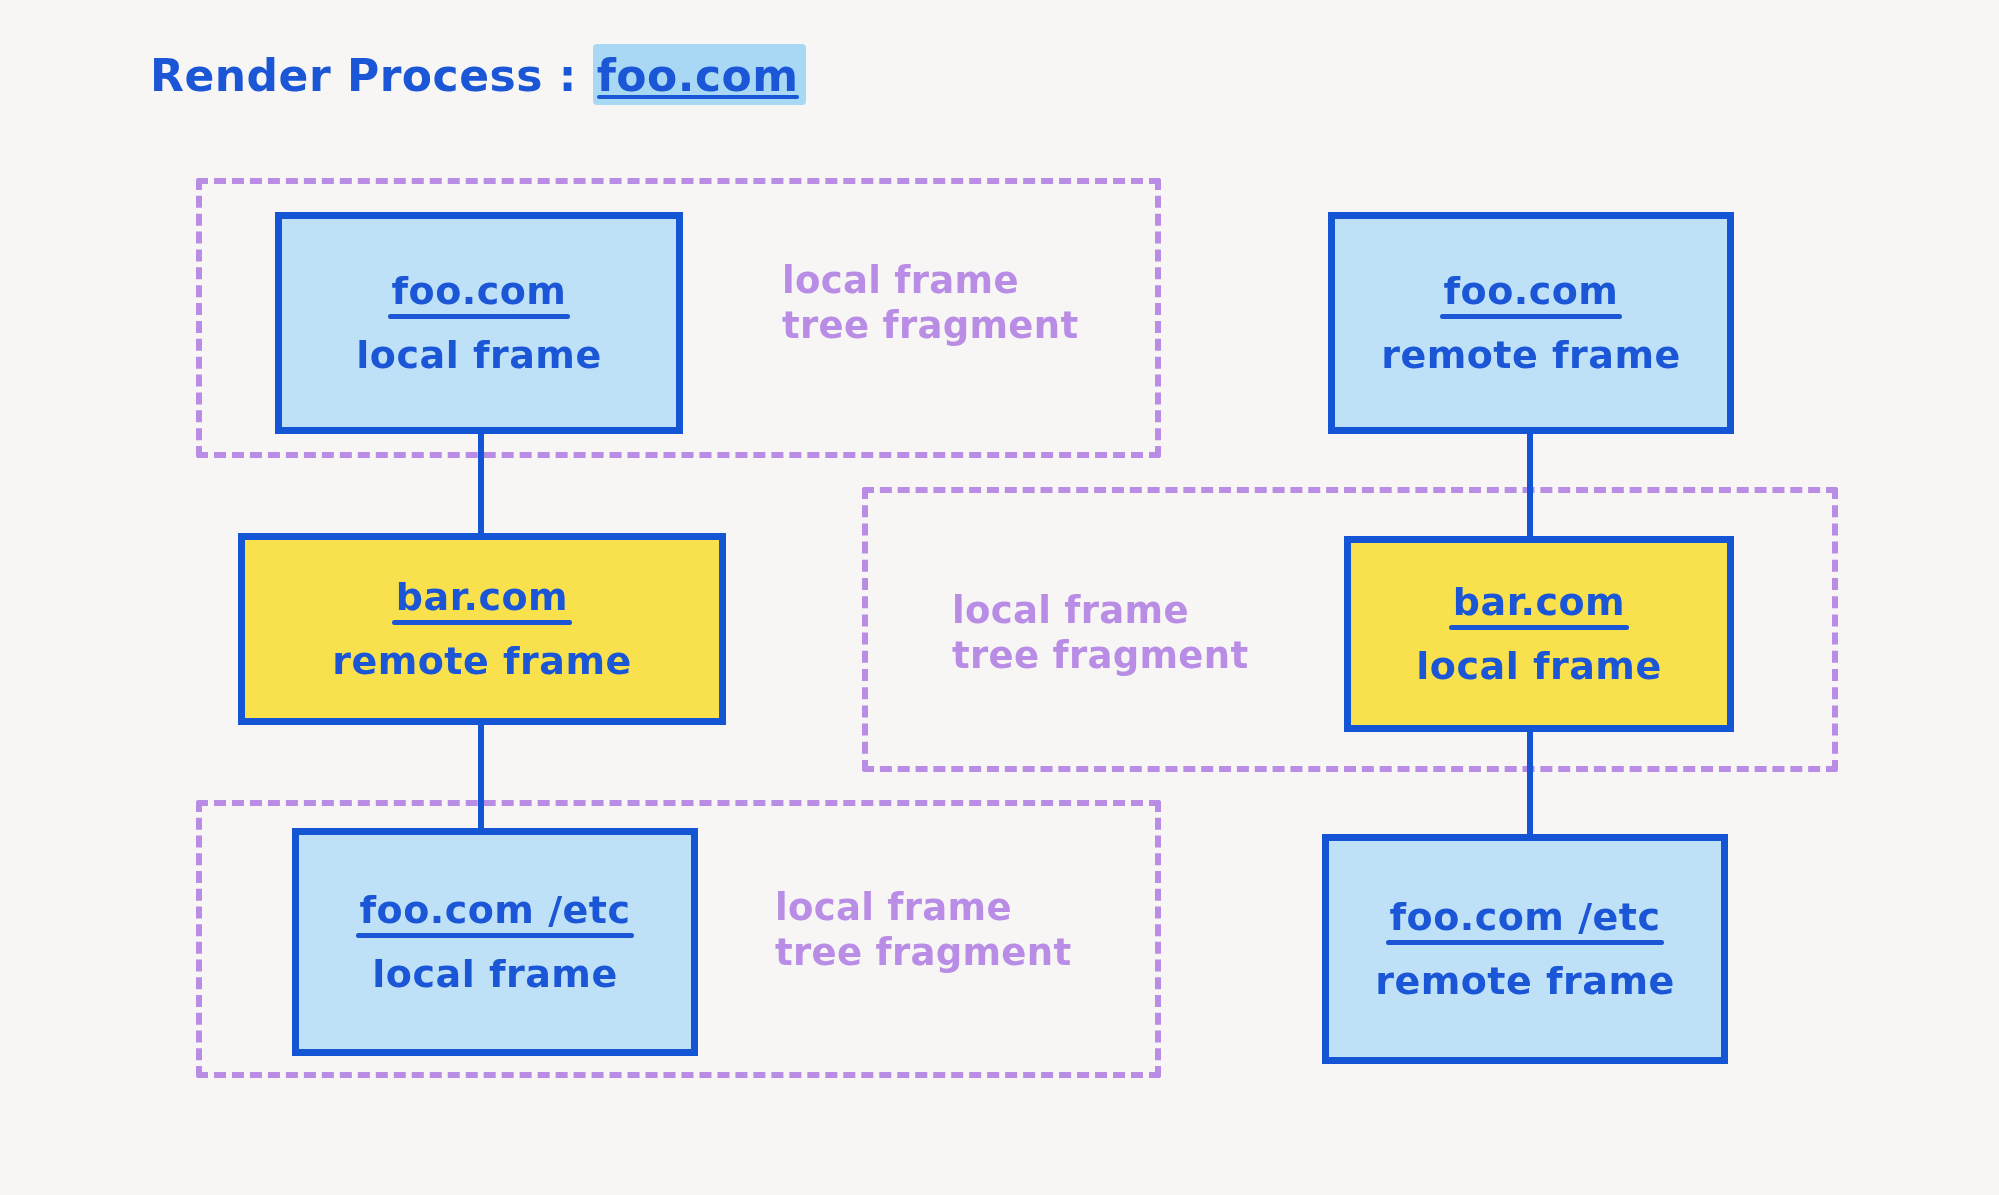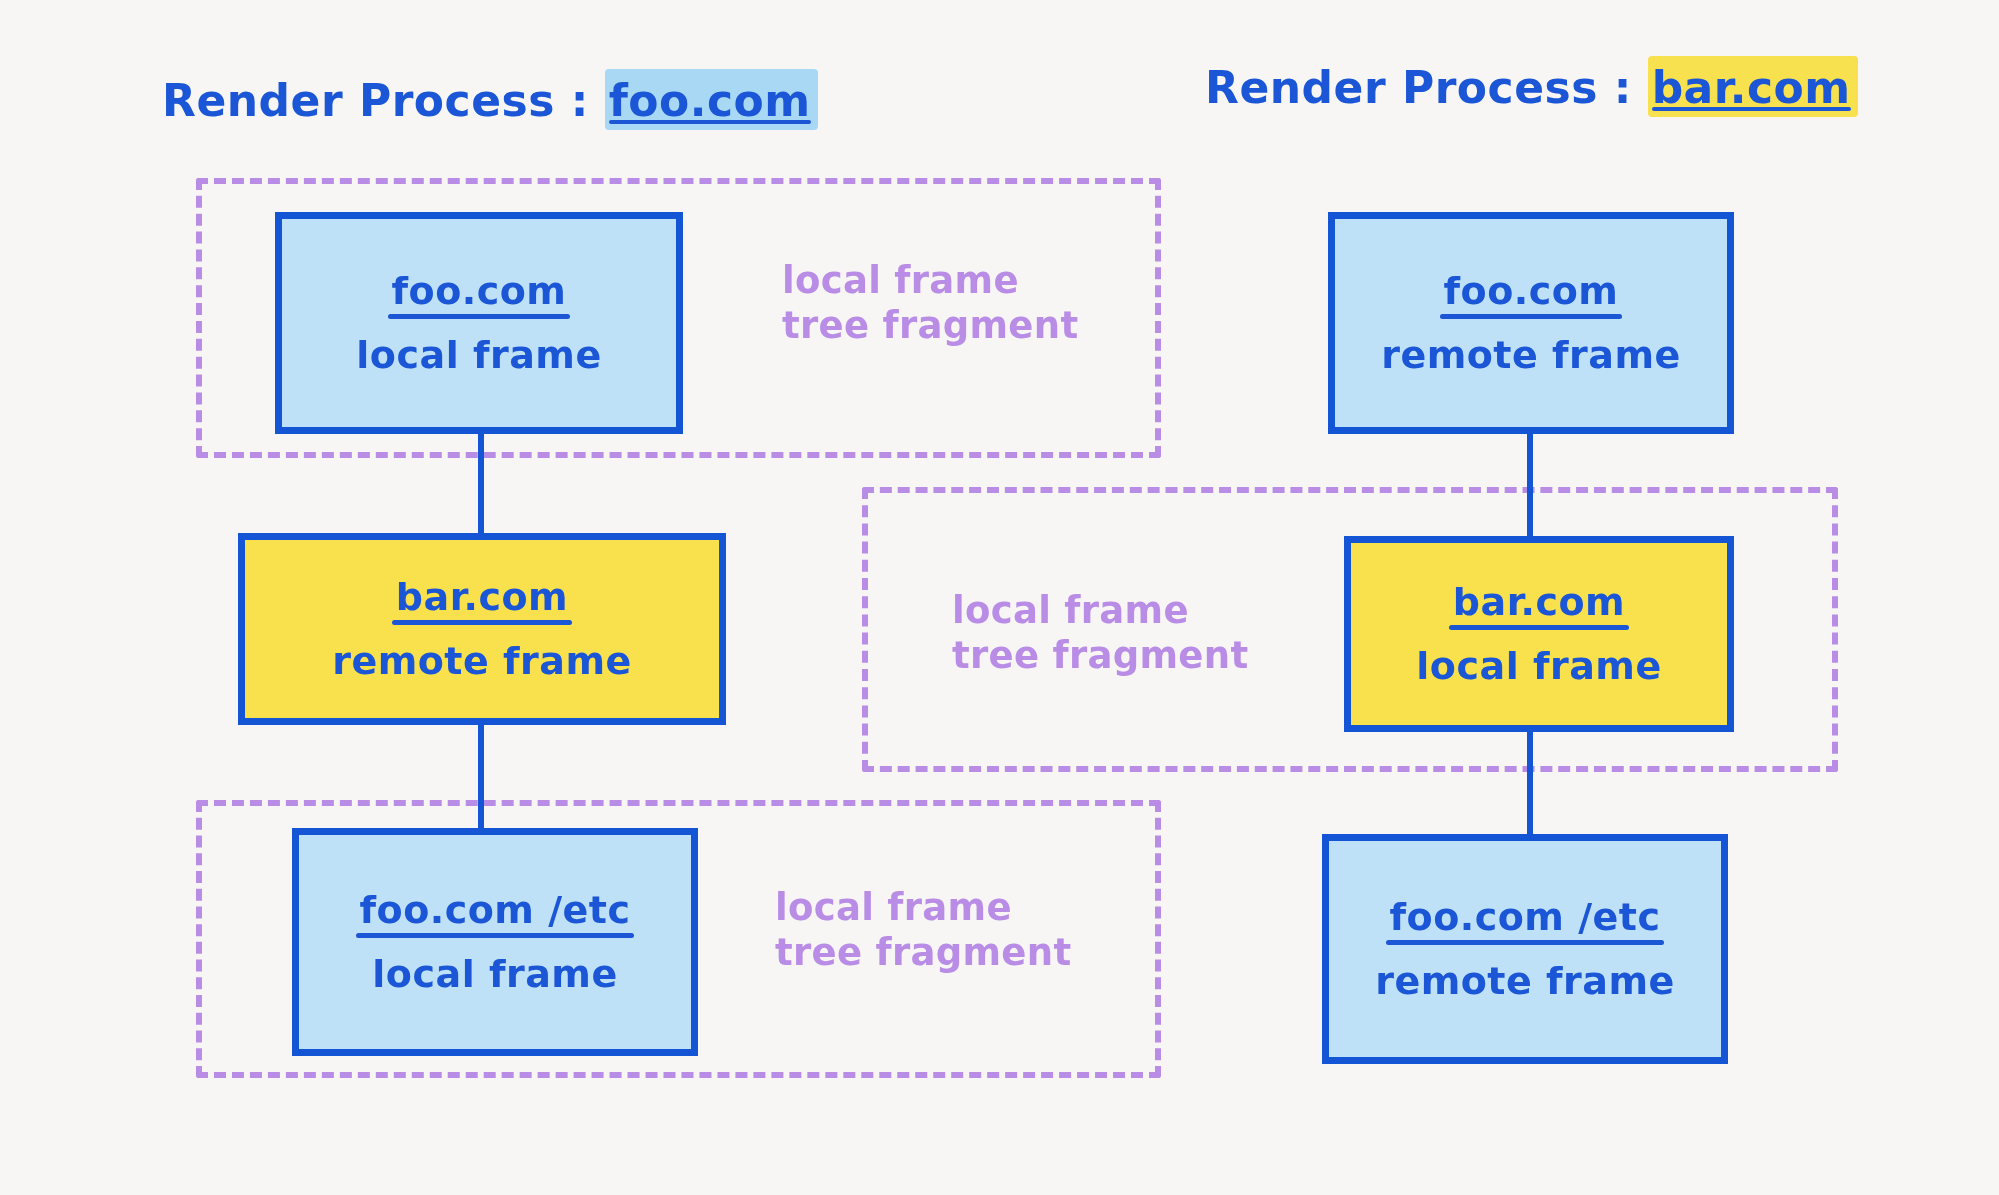--- a/index.html
+++ b/index.html
@@ -130,21 +130,21 @@
     white-space: pre-line;
     z-index: 3;
     letter-spacing: 0.3px;
   }
 </style>
 </head>
 <body>
 
 <div id="canvas">
 
-  <div class="proc-title" style="left:150px; top:75px;margin-left:12px;">
+  <div class="proc-title" style="left:150px; top:50px;">
     <span class="lead">Render Process : </span><span class="hl blue">foo.com</span>
   </div>
 
   <div class="frag" style="left:196px; top:178px; width:965px; height:280px;"></div>
 
   <div class="frag" style="left:196px; top:800px; width:965px; height:278px;"></div>
 
   <div class="conn" style="left:478px; top:430px; height:112px;"></div>
 
   <div class="conn" style="left:478px; top:720px; height:112px;"></div>
@@ -168,23 +168,20 @@
 tree fragment</div>
 
   <div class="frag-label" style="left:775px; top:885px;">local frame
 tree fragment</div>
 
   <div class="frag" style="left:862px; top:487px; width:976px; height:285px;"></div>
 
   <div class="frag-label" style="left:952px; top:588px;">local frame
 tree fragment</div>
 
-  <div class="proc-title" style="left:1205px; top:62px;">
-    <span class="lead">Render Process : </span><span class="hl yellow">bar.com</span>
-  </div>
 
   <div class="conn" style="left:1527px; top:430px; height:112px;"></div>
 
   <div class="conn" style="left:1527px; top:728px; height:110px;"></div>
 
   <div class="fbox blue" style="left:1328px; top:212px; width:406px; height:222px;">
     <div class="url">foo.com</div>
     <div class="kind">remote frame</div>
   </div>
 

